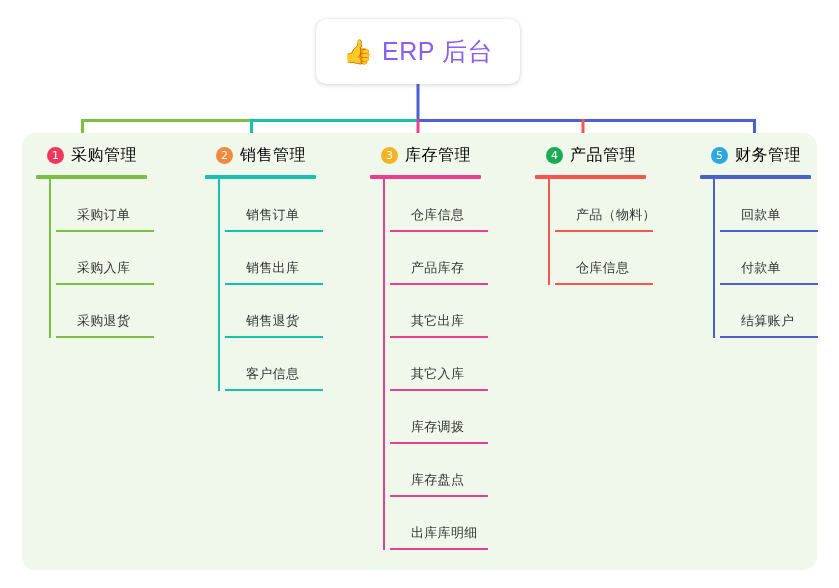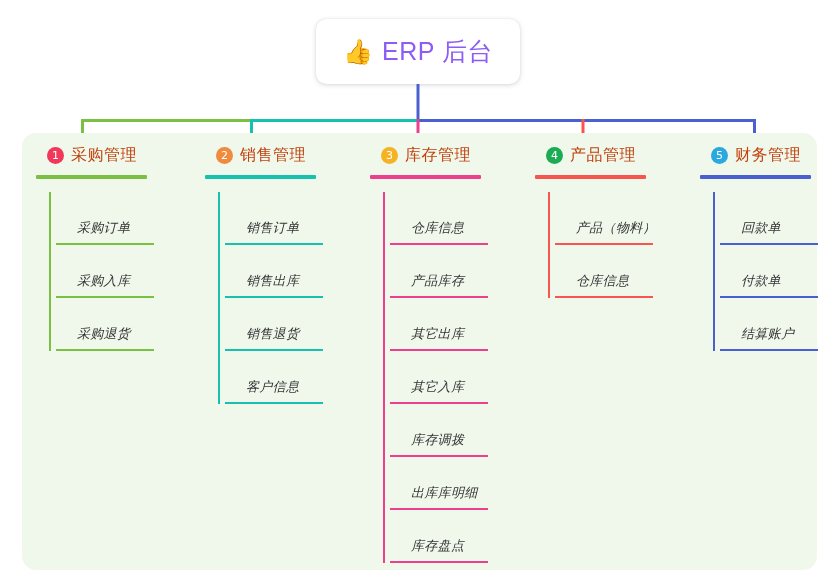--- a/index.html
+++ b/index.html
@@ -89,37 +89,36 @@
     border-radius: 50%;
     color: #ffffff;
     font-size: 11px;
     line-height: 17px;
     text-align: center;
     flex: 0 0 auto;
     font-family: "DejaVu Sans", sans-serif;
   }
   .col-title {
     font-size: 16px;
-    color: #c2410c;
+    color: #000000;
     white-space: nowrap;
     letter-spacing: 0.5px;
   }
   .head-rule {
     height: 4px;
     width: 111px;
     margin-top: 7px;
     border-radius: 1px;
   }
 
   
   .items {
     position: relative;
-    margin-top: 13px;
+    margin-top: 0;
     padding-left: 20px;
-    font-style: italic;
   }
   .spine {
     position: absolute;
     left: 13px;
     top: 0;
     bottom: 0;
     width: 2px;
   }
   .item {
     position: relative;
@@ -241,25 +240,25 @@
           </div>
           <div class="item">
             <span class="item-label">其它入库</span>
             <div class="item-rule" style="background: rgb(236, 63, 142);"></div>
           </div>
           <div class="item">
             <span class="item-label">库存调拨</span>
             <div class="item-rule" style="background: rgb(236, 63, 142);"></div>
           </div>
           <div class="item">
+            <span class="item-label">库存盘点</span>
+            <div class="item-rule" style="background: rgb(236, 63, 142);"></div>
+          </div>
+          <div class="item">
             <span class="item-label">出库库明细</span>
-            <div class="item-rule" style="background: rgb(236, 63, 142);"></div>
-          </div>
-          <div class="item">
-            <span class="item-label">库存盘点</span>
             <div class="item-rule" style="background: rgb(236, 63, 142);"></div>
           </div>
         </div>
       </div>
       <div class="column" style="left: 535px;">
         <div class="col-head">
           <span class="badge" style="background: rgb(26, 171, 84);">4</span>
           <span class="col-title">产品管理</span>
         </div>
         <div class="head-rule" style="background: rgb(247, 86, 78);"></div>

